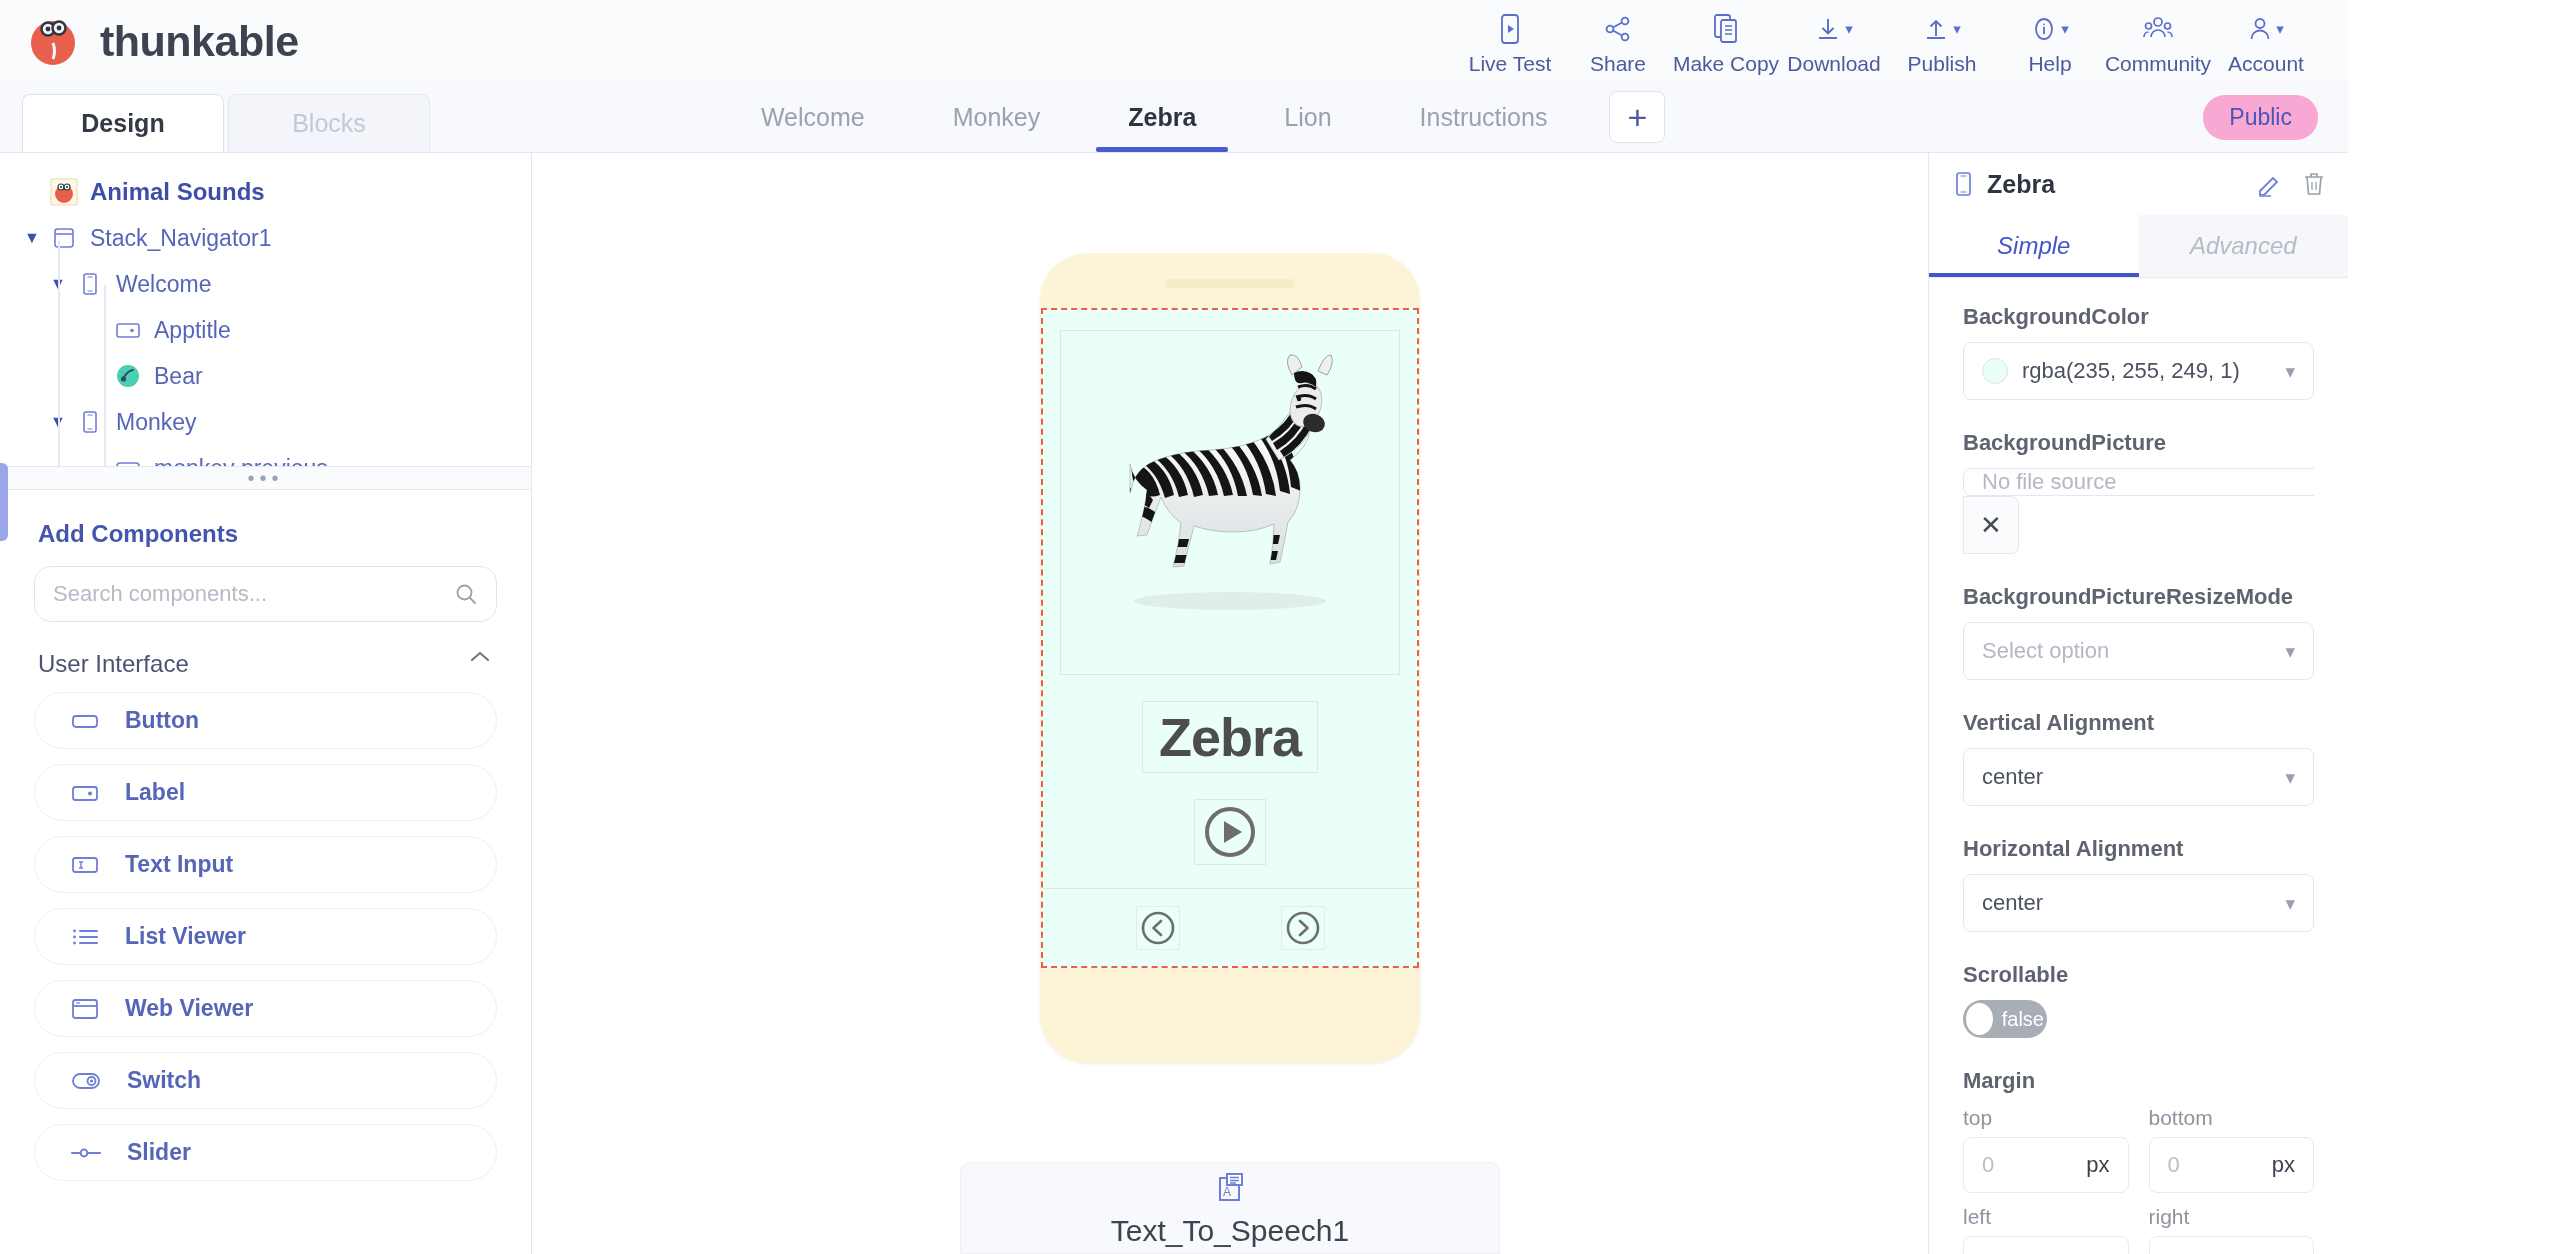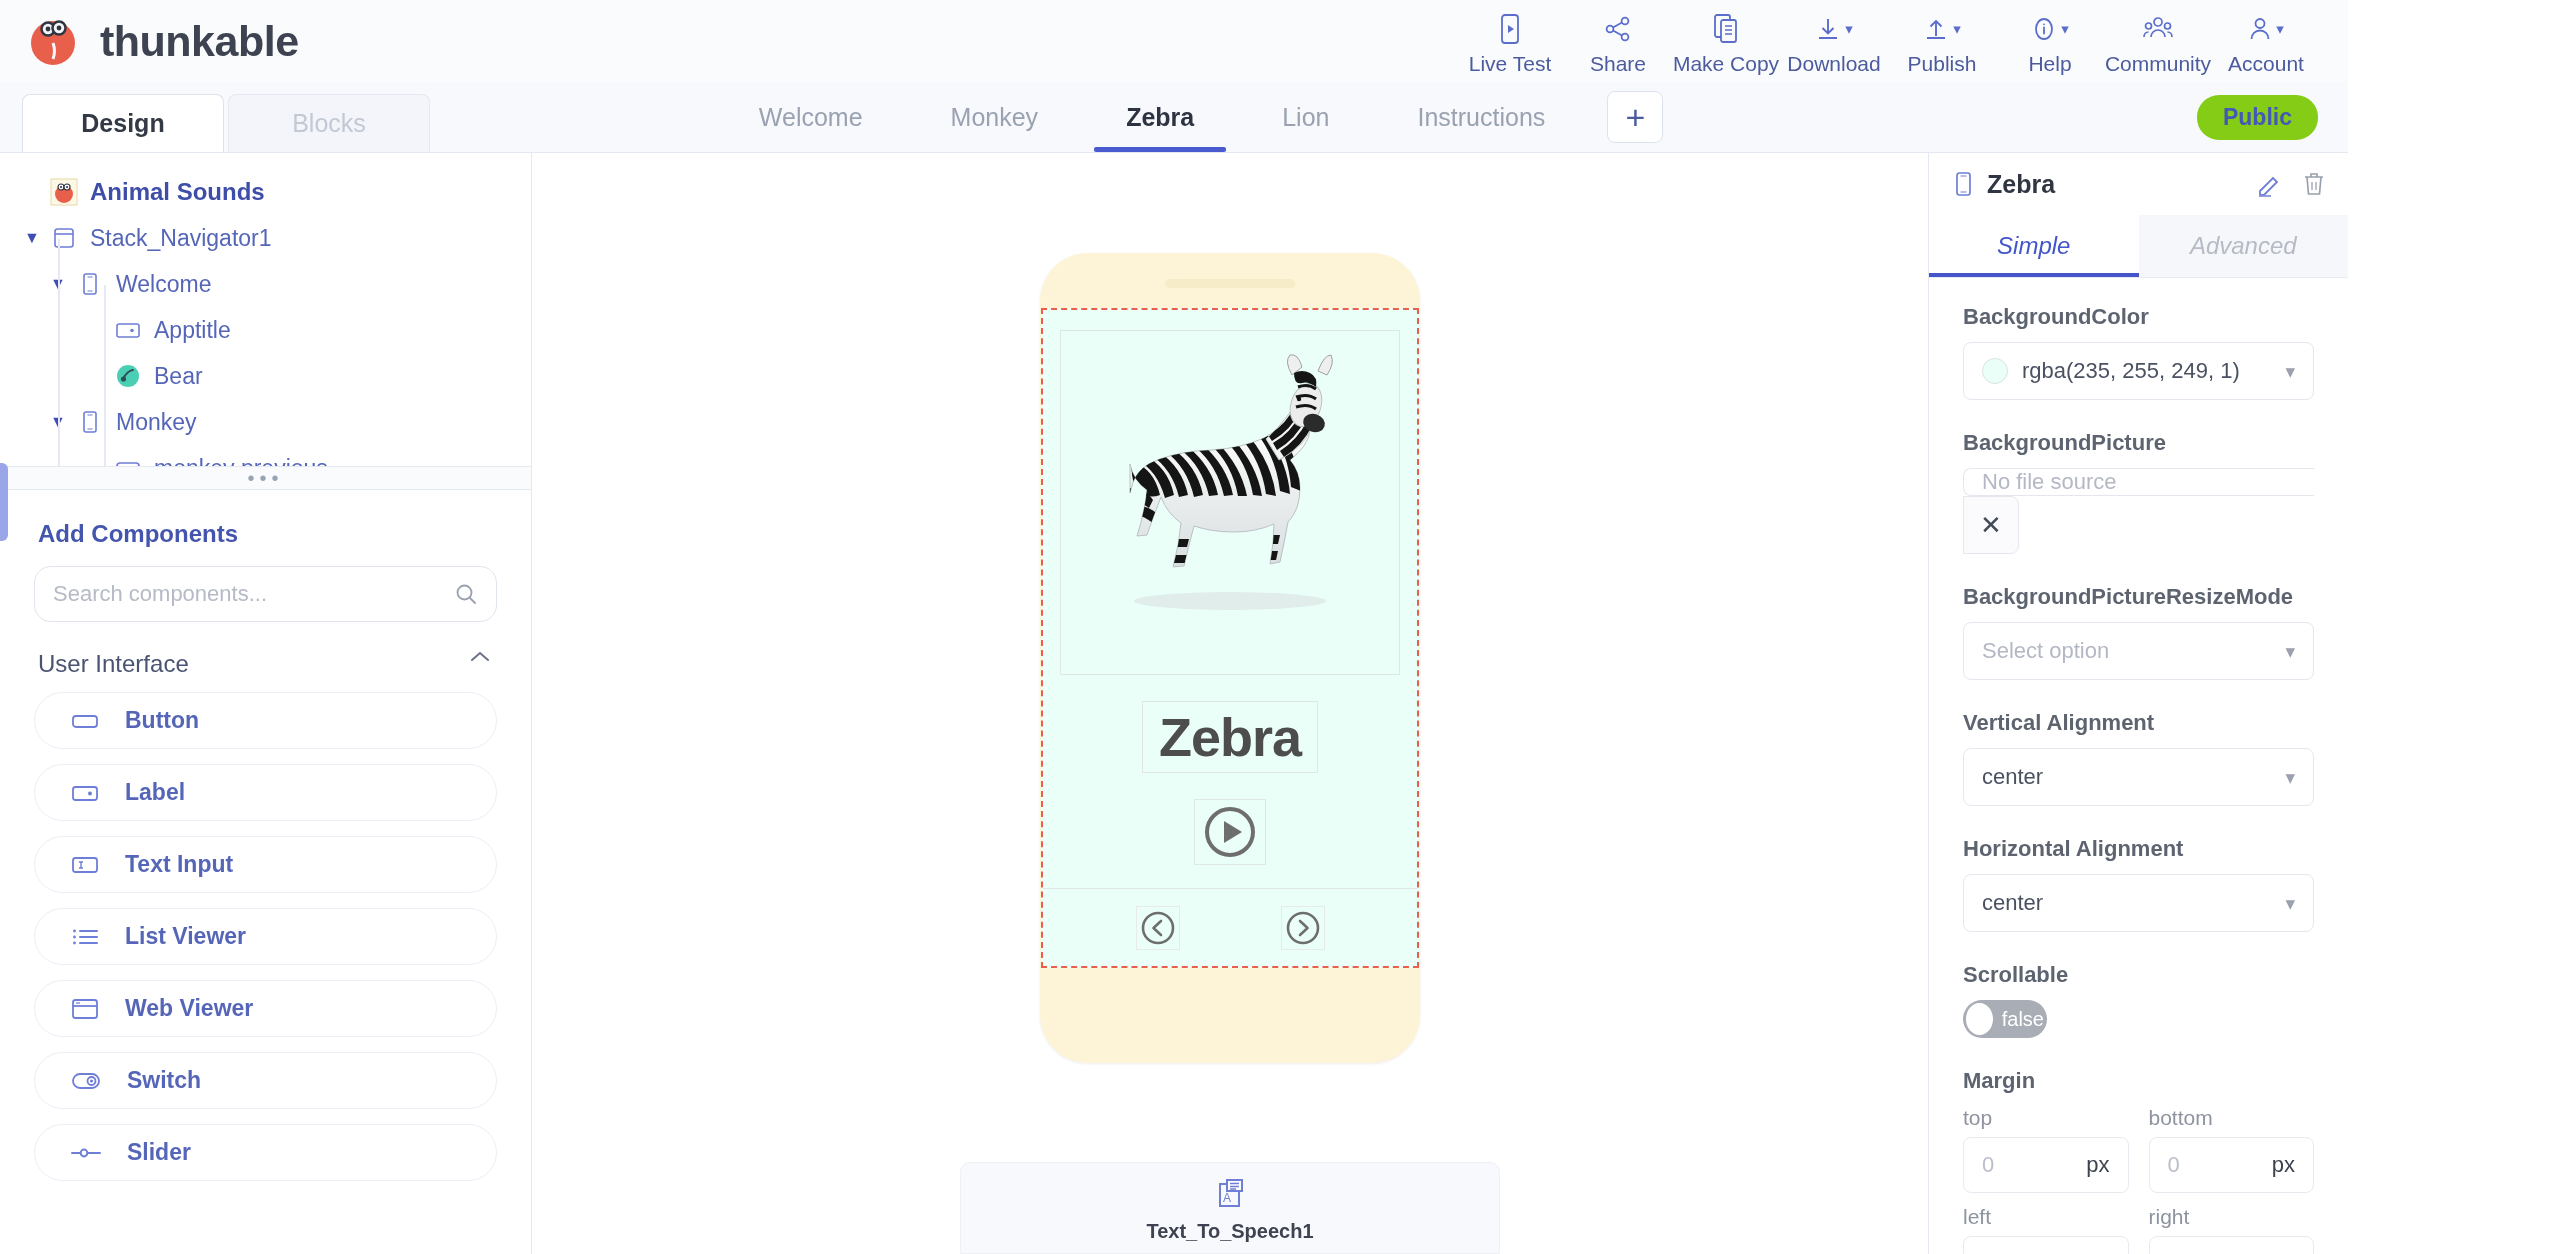--- a/index.html
+++ b/index.html
@@ -61,21 +61,21 @@
     height: 5px; background: #4a5bd0; border-radius: 2px;
   }
   .addtab-btn {
     align-self: center; width: 56px; height: 52px; margin-left: 18px;
     border: 1px solid #dde3ee; border-radius: 8px; background: #fff;
     display: flex; align-items: center; justify-content: center;
     font-size: 34px; color: #4c5b9e; cursor: pointer; font-weight: 300;
   }
   .public-badge {
     align-self: center; margin-left: auto; margin-right: 30px;
-    background: #84cc16; color: #4558b5; font-weight: bold;
+    background: #f9a8d4; color: #4558b5; font-weight: normal;
     border-radius: 22px; padding: 9px 26px; font-size: 23px; cursor: pointer;
   }
 
   
   .body { flex: 1; display: flex; position: relative; min-height: 0; }
 
   
   .left-panel {
     width: 532px; flex: 0 0 532px; background: #ffffff;
     border-right: 1px solid #e4e8f0;
@@ -165,21 +165,21 @@
     display: flex; align-items: center; justify-content: space-around; padding: 0 42px;
   }
   .nav-btn-box { border: 1px solid #e6ebe9; padding: 2px; display: flex; cursor: pointer; }
 
   .tts-card {
     position: absolute; bottom: 0px; left: 50%; transform: translateX(-50%);
     width: 540px; height: 92px; background: #f8f9fc;
     border: 1px solid #eef0f6; border-radius: 10px 10px 0 0;
     display: flex; flex-direction: column; align-items: center; justify-content: center; gap: 6px;
   }
-  .tts-name { font-size: 20px; color: #3d4350; font-weight: bold; }
+  .tts-name { font-size: 30px; color: #3d4350; }
 
   
   .right-panel {
     width: 420px; flex: 0 0 420px; background: #ffffff;
     border-left: 1px solid #e4e8f0;
     display: flex; flex-direction: column; min-height: 0;
   }
   .rp-head { height: 62px; display: flex; align-items: center; padding: 0 22px; gap: 12px; }
   .rp-title { font-size: 25px; font-weight: bold; color: #2f3542; }
   .rp-head-actions { margin-left: auto; display: flex; gap: 20px; align-items: center; }

